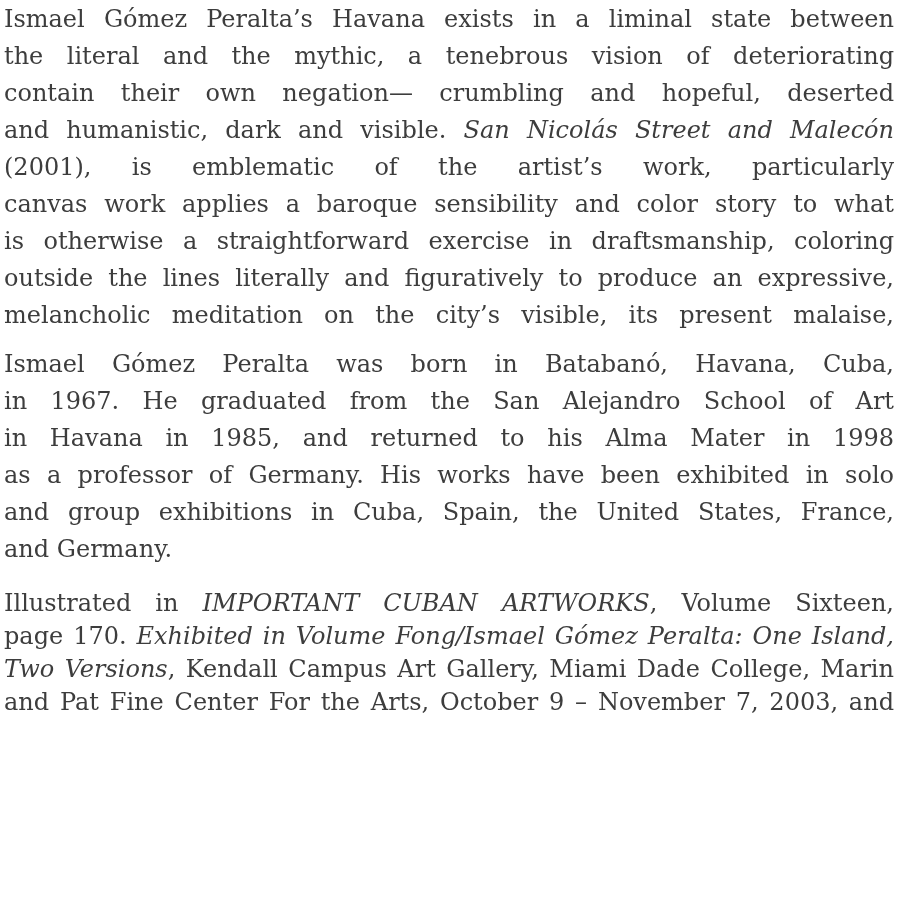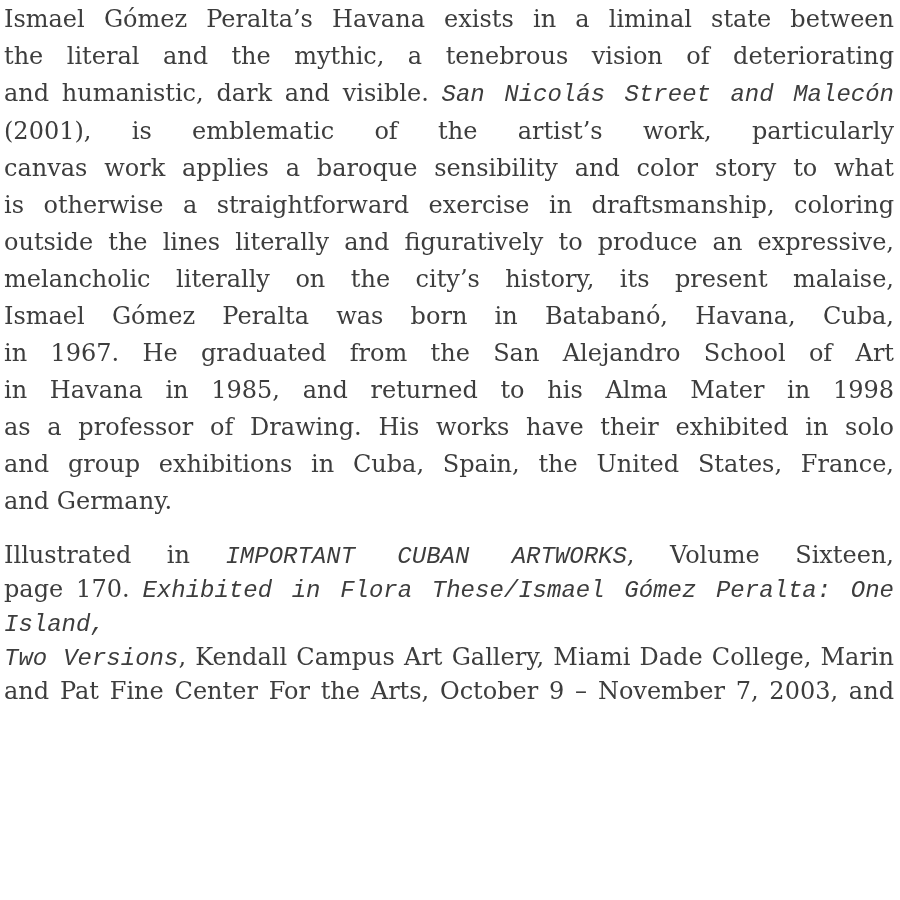--- a/index.html
+++ b/index.html
@@ -25,59 +25,60 @@
   }
   .para.p-main {
     font-size: 24px;
     line-height: 37px;
   }
   .para.p-small {
     font-size: 24px;
     line-height: 33px;
   }
   .para + .para.p-main {
+    margin-top: 12px;
   }
   .para + .para.p-small {
     margin-top: 19px;
   }
   .line {
     text-align: justify;
     text-align-last: justify;
     white-space: normal;
     overflow: hidden;
   }
   .line.last {
     text-align-last: left;
   }
   em {
     font-style: italic;
-    font-family: Liberation Mono, monospace;
   }
 </style>
 </head>
 <body>
 
 <main class="essay">
     <div class="para p-main">
       <div class="line"><span>Ismael Gómez Peralta’s Havana exists in a liminal state between</span></div>
       <div class="line"><span>the literal and the mythic, a tenebrous vision of deteriorating</span></div>
+      <div class="line"><span>contain their own negation— crumbling and hopeful, deserted</span></div>
       <div class="line"><span>and humanistic, dark and visible. </span><em>San Nicolás Street and Malecón</em></div>
       <div class="line"><span>(2001), is emblematic of the artist’s work, particularly</span></div>
       <div class="line"><span>canvas work applies a baroque sensibility and color story to what</span></div>
       <div class="line"><span>is otherwise a straightforward exercise in draftsmanship, coloring</span></div>
       <div class="line"><span>outside the lines literally and figuratively to produce an expressive,</span></div>
-      <div class="line"><span>melancholic literally on the city’s history, its present malaise,</span></div>
+      <div class="line"><span>melancholic meditation on the city’s visible, its present malaise,</span></div>
     </div>
     <div class="para p-main">
       <div class="line"><span>Ismael Gómez Peralta was born in Batabanó, Havana, Cuba,</span></div>
       <div class="line"><span>in 1967. He graduated from the San Alejandro School of Art</span></div>
       <div class="line"><span>in Havana in 1985, and returned to his Alma Mater in 1998</span></div>
-      <div class="line"><span>as a professor of Drawing. His works have their exhibited in solo</span></div>
+      <div class="line"><span>as a professor of Germany. His works have been exhibited in solo</span></div>
       <div class="line"><span>and group exhibitions in Cuba, Spain, the United States, France,</span></div>
       <div class="line last"><span>and Germany.</span></div>
     </div>
     <div class="para p-small">
       <div class="line"><span>Illustrated in </span><em>IMPORTANT CUBAN ARTWORKS</em><span>, Volume Sixteen,</span></div>
-      <div class="line"><span>page 170. </span><em>Exhibited in Flora These/Ismael Gómez Peralta: One Island,</em></div>
+      <div class="line"><span>page 170. </span><em>Exhibited in Volume Fong/Ismael Gómez Peralta: One Island,</em></div>
       <div class="line"><em>Two Versions</em><span>, Kendall Campus Art Gallery, Miami Dade College, Marin</span></div>
       <div class="line"><span>and Pat Fine Center For the Arts, October 9 – November 7, 2003, and</span></div>
     </div>
   </main>
 
 </body></html>

